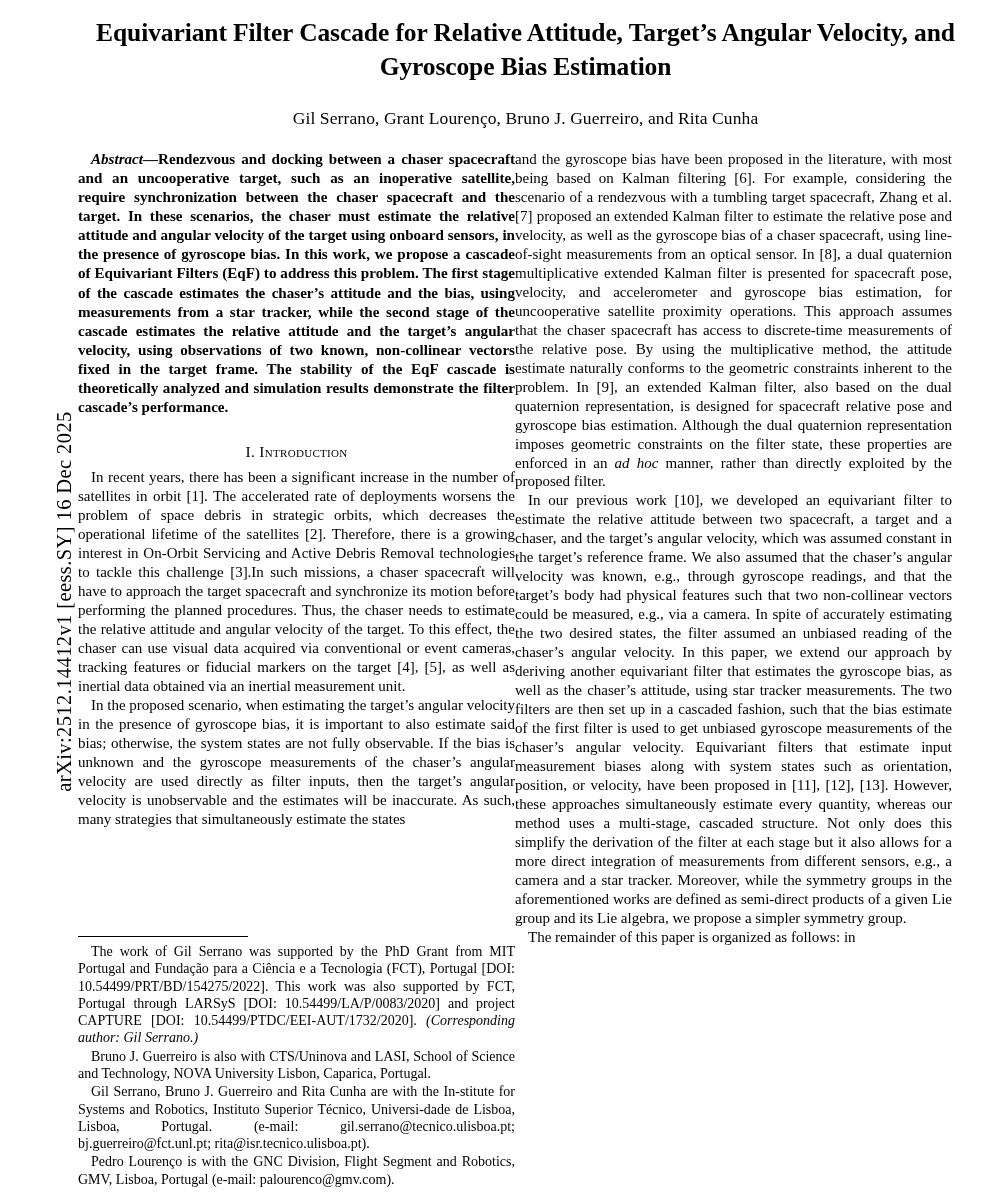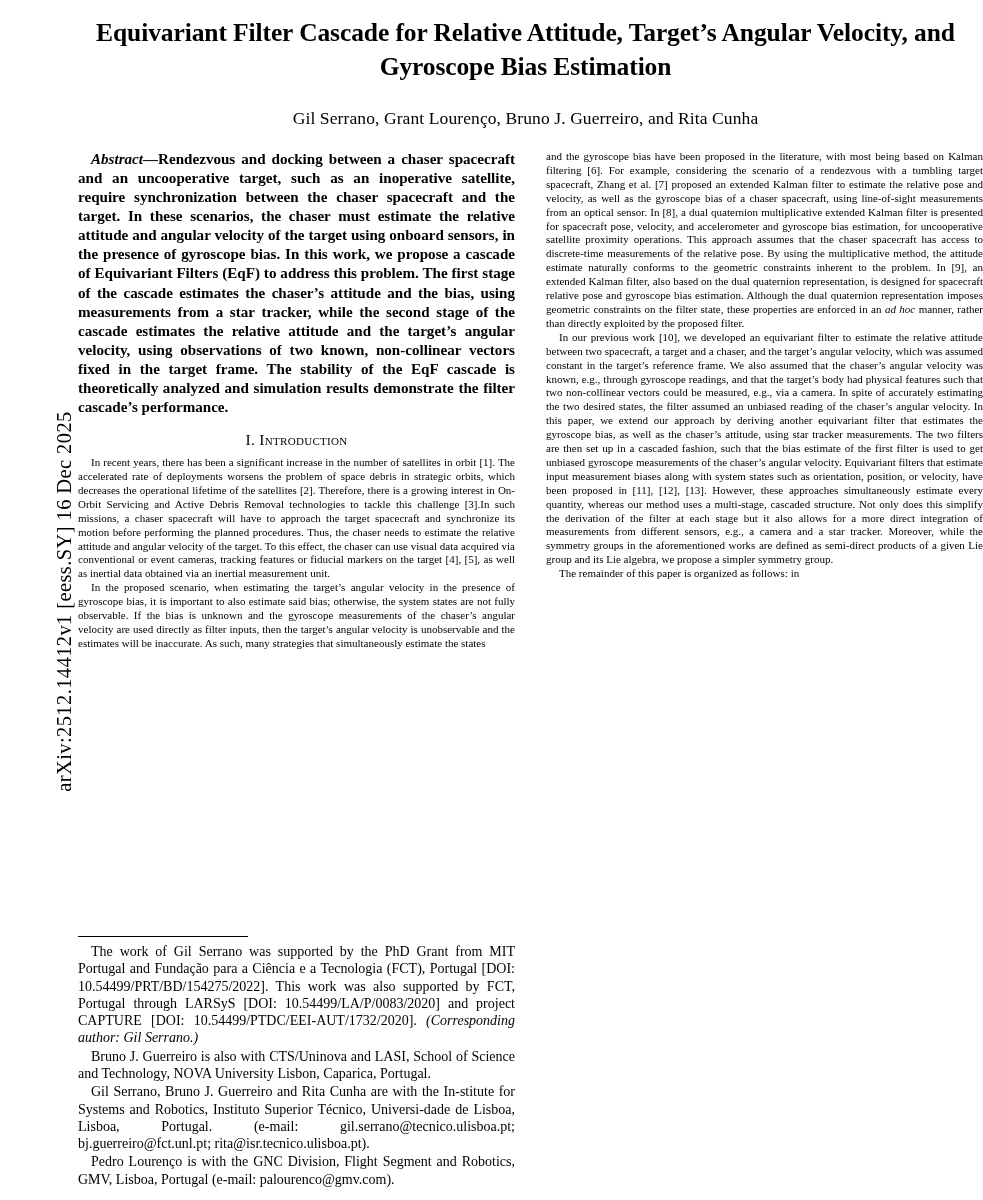--- a/index.html
+++ b/index.html
@@ -54,49 +54,48 @@
     text-align: center;
     font-size: 17.5px;
     letter-spacing: 0.1px;
   }
   .columns {
     position: absolute;
     top: 150px;
     left: 0;
     width: 905px;
     display: flex;
-    gap: 31px;
   }
   .col {
     width: 437px;
   }
   p {
     margin: 0;
-    font-size: 11px;
+    font-size: 15px;
     line-height: 1.265;
     text-align: justify;
     text-justify: inter-word;
     hyphens: auto;
   }
   p.indent {
     text-indent: 13px;
   }
   .abstract {
     font-weight: bold;
     font-size: 15.1px;
     line-height: 1.265;
     text-align: justify;
     text-indent: 13px;
   }
   .abstract .lead {
     font-weight: bold;
     font-style: italic;
   }
   .section-head {
-    margin-top: 14px;
+    margin-top: 26px;
     margin-bottom: 7px;
     text-align: center;
     font-size: 15.5px;
     font-variant: small-caps;
     letter-spacing: 0.3px;
   }
   .rule {
     margin-top: 12px;
     margin-bottom: 6px;
     width: 170px;

